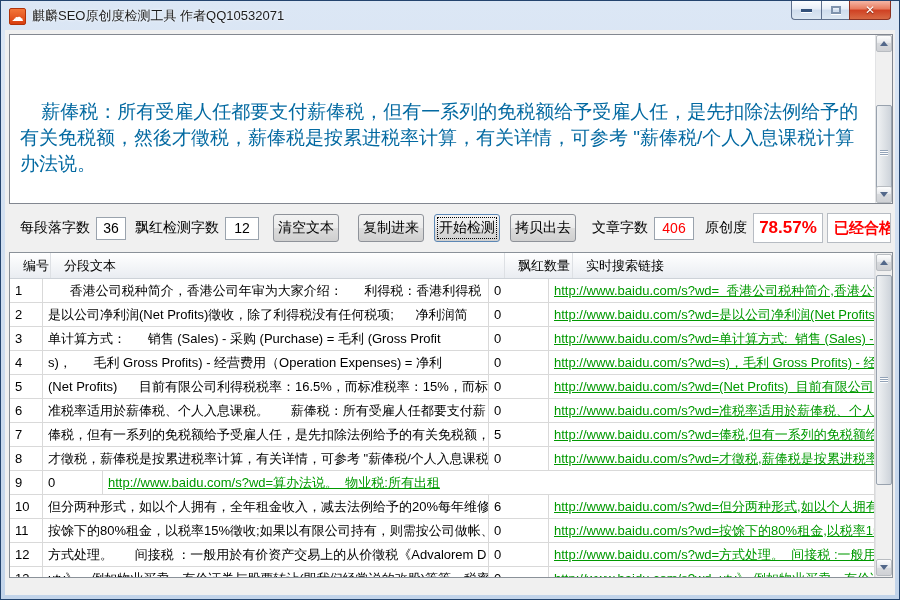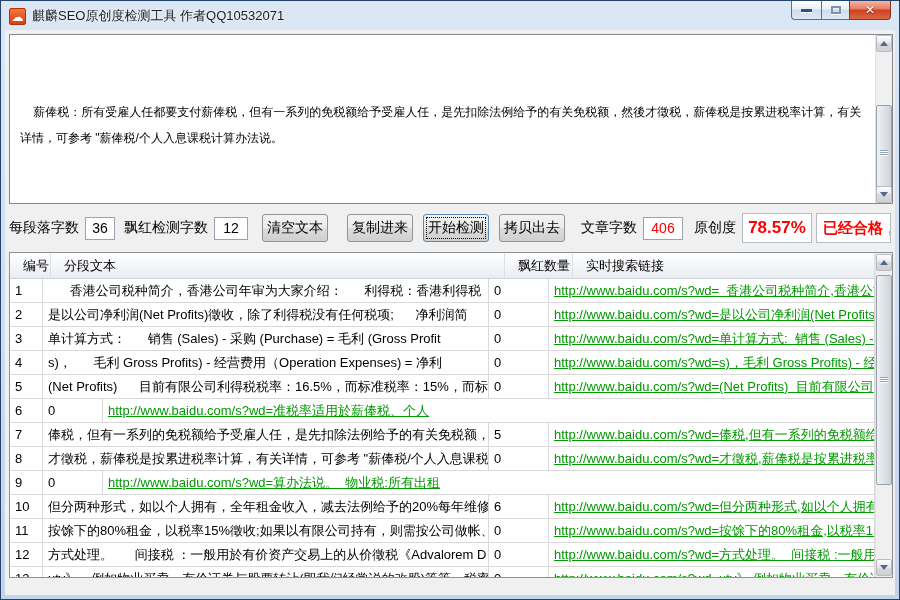--- a/index.html
+++ b/index.html
@@ -37,22 +37,22 @@
   .glyph-max { width:10px; height:8px; border:2px solid #7f93ad; box-shadow:0 1px 0 #fff; }
   
   .client { position:absolute; top:29px; left:4px; right:4px; bottom:4px; background:#f0f0f0; }
   
   .textbox {
     position:absolute; left:4px; top:4px; width:884px; height:170px;
     background:#fff; border:1px solid #828790; overflow:hidden;
   }
   .textbox-inner {
     position:absolute; left:0; top:0; right:17px; bottom:0;
-    padding:12px 6px 8px 10px; font-size:12px; line-height:26px;
-    color:#000000; white-space:pre-wrap; overflow:hidden;
+    padding:12px 6px 8px 10px; font-size:19px; line-height:26px;
+    color:#0369a1; white-space:pre-wrap; overflow:hidden;
   }
   .textbox-inner p { margin:0 0 5px 0; }
   
   .vscroll { position:absolute; top:0; right:0; bottom:0; width:17px; background:#f0f0f0; border-left:1px solid #e2e3e5; }
   .sb-btn {
     position:absolute; left:0; width:16px; height:17px;
     background:linear-gradient(to bottom,#fefefe,#e5e7ea 50%,#d8dadd 50%,#cfd1d5);
     border:1px solid #b8bcc1; border-radius:2px;
     display:flex; align-items:center; justify-content:center;
   }
@@ -61,21 +61,21 @@
   .tri-down { width:0; height:0; border-left:4px solid transparent; border-right:4px solid transparent; border-top:5px solid #53688a; }
   .sb-thumb {
     position:absolute; left:0; width:16px;
     background:linear-gradient(to right,#f0f2f4,#dfe3e7 50%,#cdd3da);
     border:1px solid #98a2ae; border-radius:2px;
     display:flex; align-items:center; justify-content:center;
   }
   .grip { width:8px; height:6px; background:repeating-linear-gradient(to bottom,#93a3b8 0 1px,#fdfdfd 1px 2px); }
   
   .toolbar {
-    position:absolute; left:0; right:4px; top:178px; height:40px;
+    position:absolute; left:11px; right:4px; top:178px; height:40px;
     display:flex; align-items:center; font-size:14px; color:#000;
   }
   .tb-label { white-space:nowrap; }
   .tb-input {
     height:23px; border:1px solid #9aa3ad; background:#fff; font-size:14px;
     text-align:center; padding:2px 3px; font-family:"Liberation Sans","DejaVu Sans",sans-serif;
   }
   .tb-btn {
     height:28px; width:66px; font-size:14px; color:#000;
     border:1px solid #8e9299; border-radius:3px;
@@ -208,20 +208,21 @@
     <div class="cell c-link">http://www.baidu.com/s?wd=s)，毛利 Gross Profits) - 经</div>
   </div>
             <div class="tbl-row">
     <div class="cell c-id">5</div>
     <div class="cell c-text">(Net Profits)      目前有限公司利得税税率：16.5%，而标准税率：15%，而标</div>
     <div class="cell c-red">0</div>
     <div class="cell c-link">http://www.baidu.com/s?wd=(Net Profits)  目前有限公司</div>
   </div>
             <div class="tbl-row">
     <div class="cell c-id">6</div>
+    <div class="cell c-text">准税率适用於薪俸税、个人入息课税。      薪俸税：所有受雇人任都要支付薪</div>
     <div class="cell c-red">0</div>
     <div class="cell c-link">http://www.baidu.com/s?wd=准税率适用於薪俸税、个人</div>
   </div>
             <div class="tbl-row">
     <div class="cell c-id">7</div>
     <div class="cell c-text">俸税，但有一系列的免税额给予受雇人任，是先扣除法例给予的有关免税额，然後</div>
     <div class="cell c-red">5</div>
     <div class="cell c-link">http://www.baidu.com/s?wd=俸税,但有一系列的免税额给</div>
   </div>
             <div class="tbl-row">

